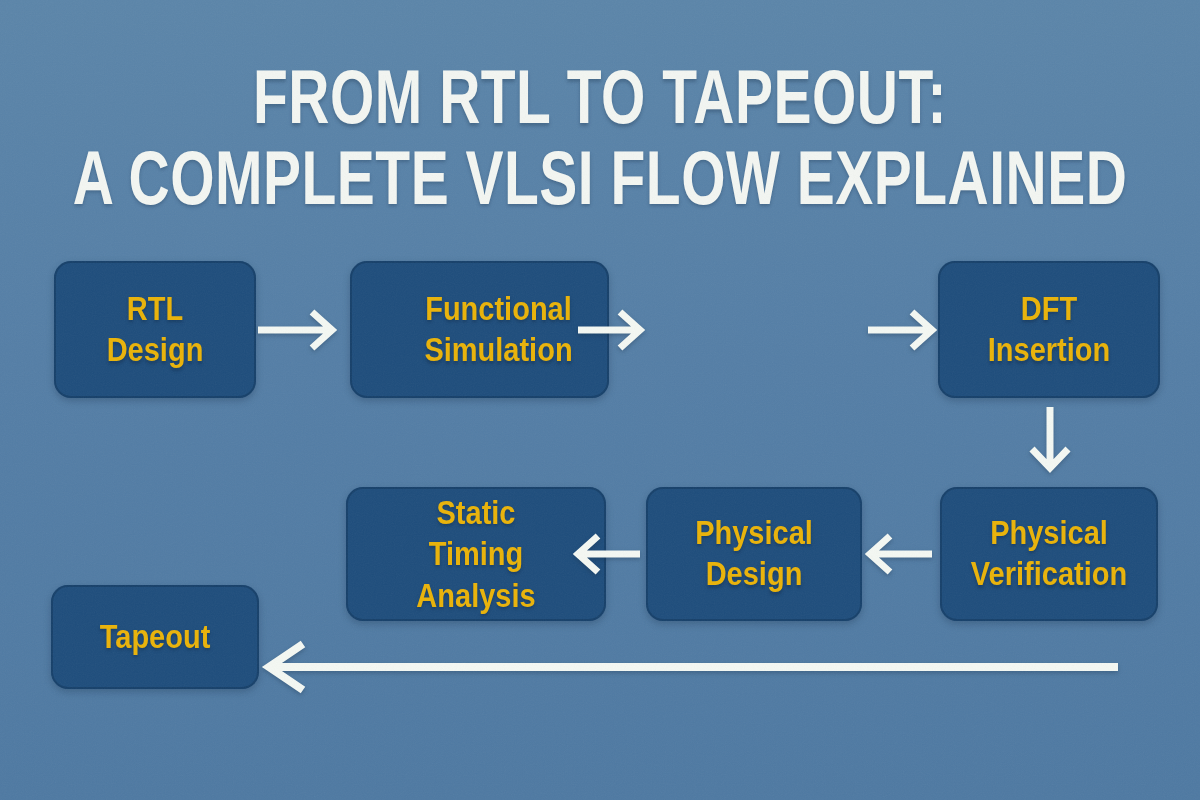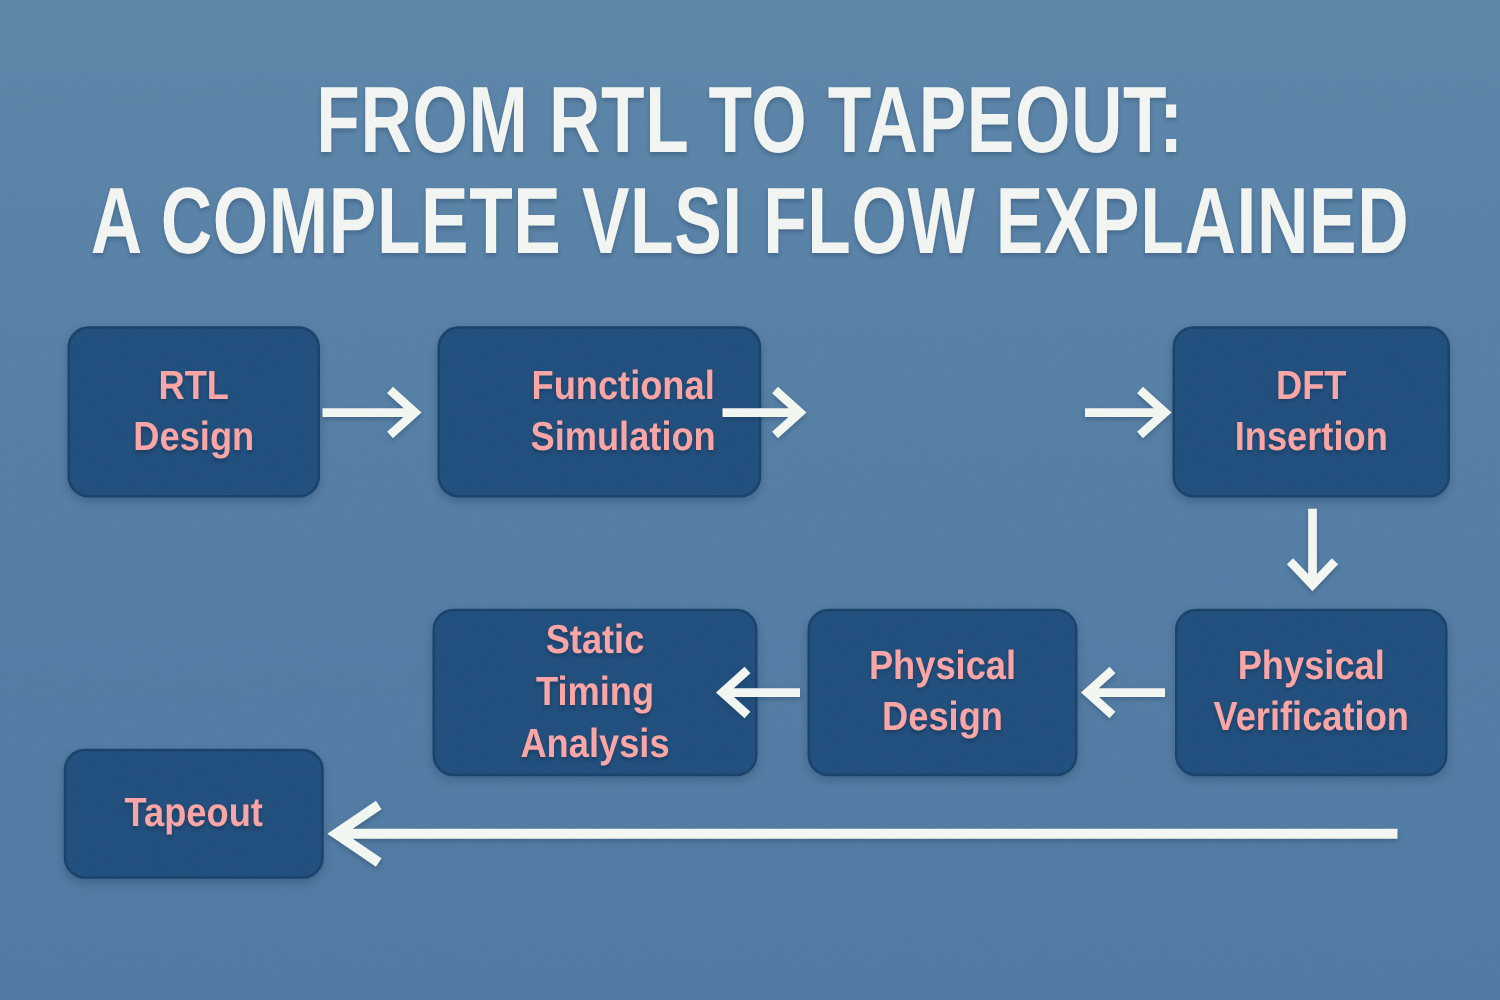--- a/index.html
+++ b/index.html
@@ -14,33 +14,33 @@
   #title{position:absolute;left:0;top:57px;width:1200px;text-align:center;
          color:#f3f6f2;font-weight:bold;letter-spacing:.5px;
          font-size:57px;line-height:61px;
          transform:scaleY(1.32);transform-origin:center top;
          text-shadow:0 2px 3px rgba(15,35,60,.28);}
   .title-line{display:block;white-space:nowrap;}
 
   
   .node{position:absolute;background:#1e4d7c;border-radius:17px;
         display:flex;align-items:center;justify-content:center;text-align:center;
-        color:#fca5a5;font-weight:bold;font-size:29px;line-height:37px;
+        color:#eab308;font-weight:bold;font-size:29px;line-height:37px;
         box-shadow:0 3px 7px rgba(18,40,64,.28), inset 0 0 0 2px rgba(14,48,84,.45);
         text-shadow:0 2px 3px rgba(10,30,55,.35);}
   .node-label{white-space:pre-line;transform:scaleY(1.12);transform-origin:center;}
 
   #node-rtl-design             {left:54px;  top:261px; width:202px; height:137px;}
   #node-functional-simulation  {left:350px; top:261px; width:221px; height:137px;padding-left:38px;}
   #node-logic-equivalence-check{left:645px; top:260px; width:217px; height:149px;}
   #node-dft-insertion          {left:938px; top:261px; width:222px; height:137px;}
   #node-physical-verification  {left:940px; top:487px; width:218px; height:134px;}
   #node-physical-design        {left:646px; top:487px; width:216px; height:134px;}
   #node-static-timing-analysis {left:346px; top:487px; width:260px; height:134px;}
-  #node-tapeout                {left:51px;  top:599px; width:208px; height:104px;}
+  #node-tapeout                {left:51px;  top:585px; width:208px; height:104px;}
 
   
   #arrows{position:absolute;inset:0;
           filter:drop-shadow(0 2px 2px rgba(18,40,64,.30));}
   .arrow{fill:none;stroke:#f4f8f3;stroke-width:7;stroke-linejoin:miter;}
   .arrow-long{stroke-width:8;}
 </style>
 </head>
 <body>
 

